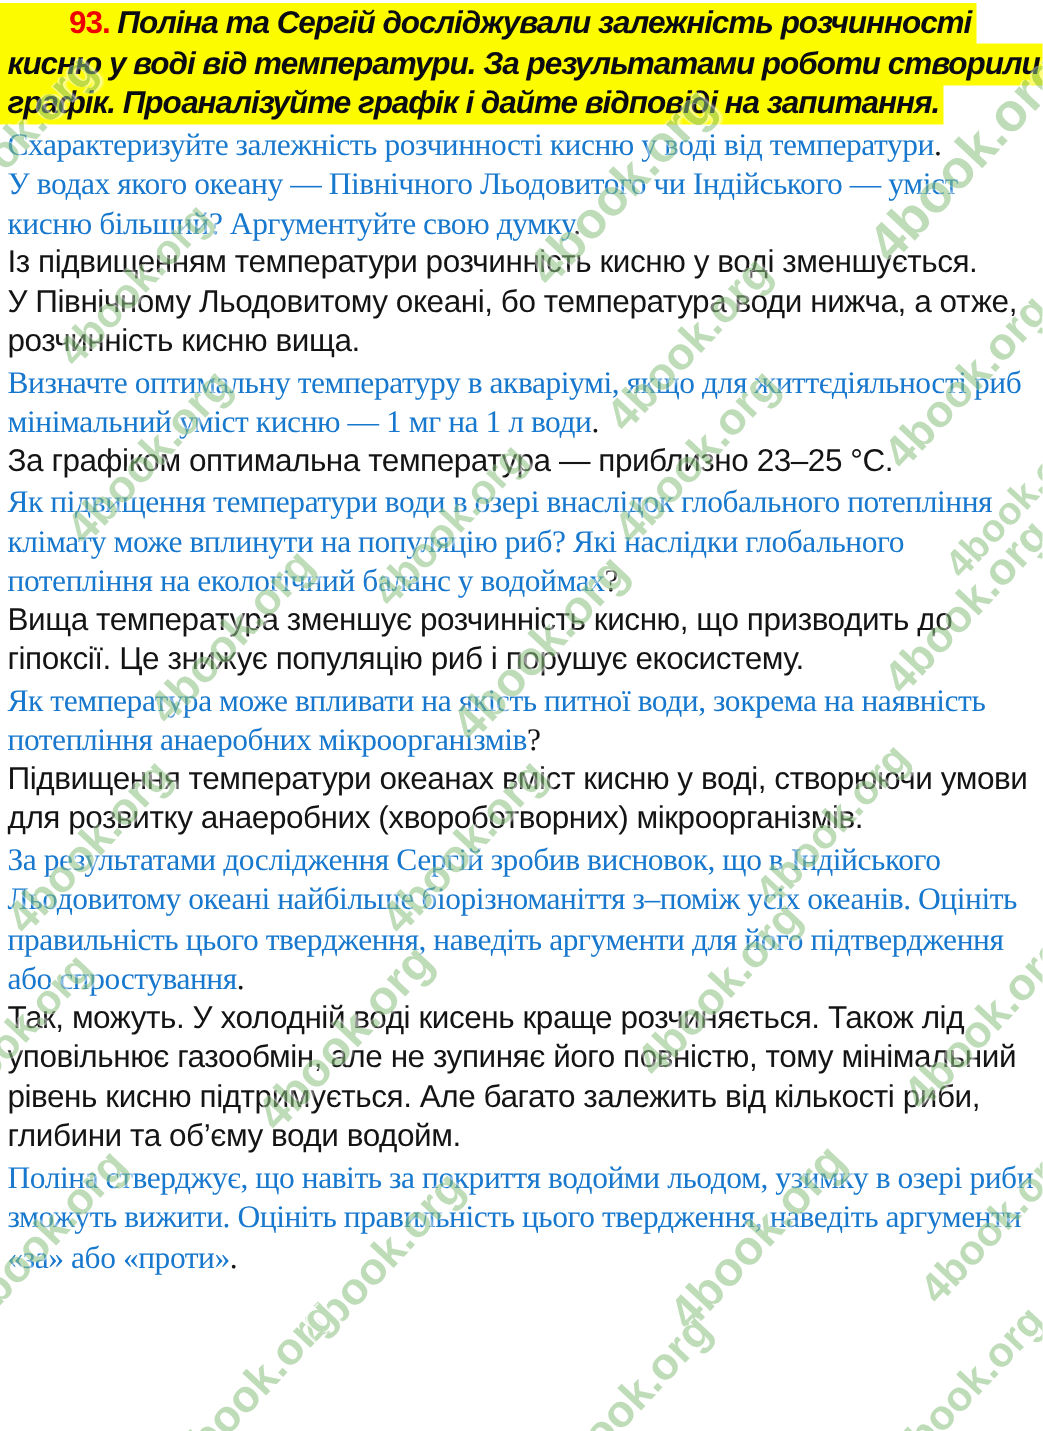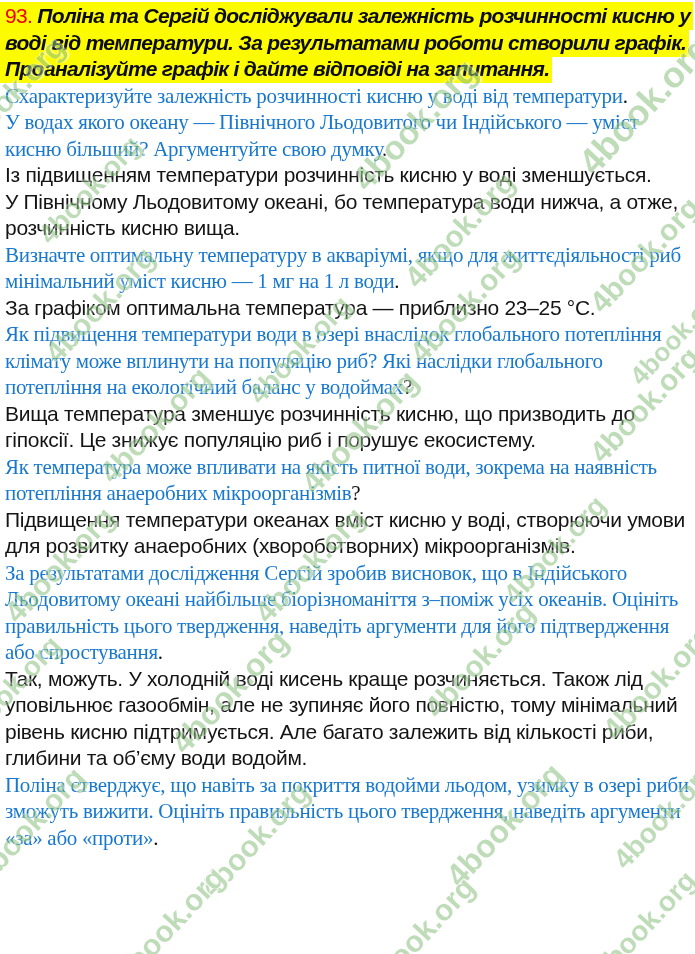--- a/index.html
+++ b/index.html
@@ -35,21 +35,22 @@
     background:var(--hl-bg);
     color:var(--intro-color);
     padding:2px 3px 3px 5px;
     margin-left:-5px;
     box-decoration-break:clone;
     -webkit-box-decoration-break:clone;
   }
   .num{
     font-style:normal;
     color:var(--num-color);
-    font-weight:400;
+    font-weight:700;
+    margin-left:41px;
   }
   .q{color:var(--q-color);font-family:Liberation Serif, serif;}
   .q .tail{color:var(--a-color);}
   .a{color:var(--a-color);}
   
   .wm-layer{
     position:absolute;inset:0;
     z-index:2;
     pointer-events:none;
     opacity:.55;

